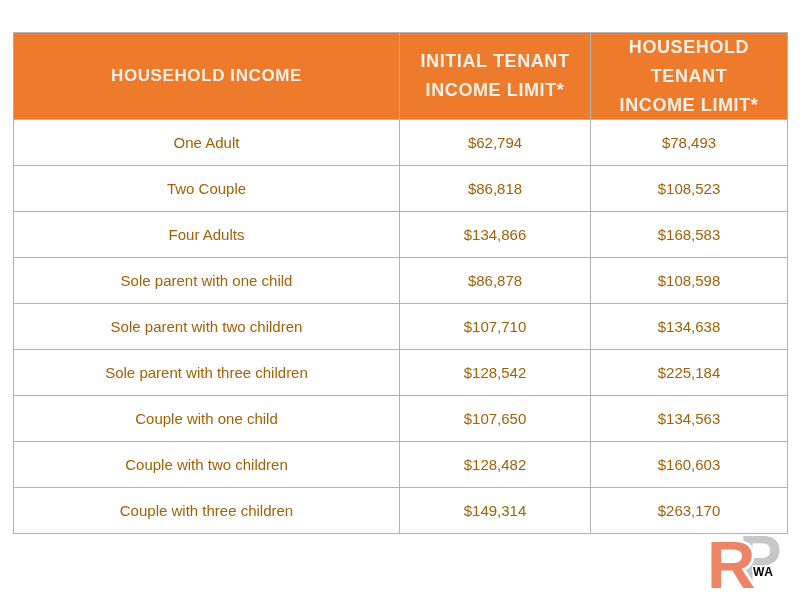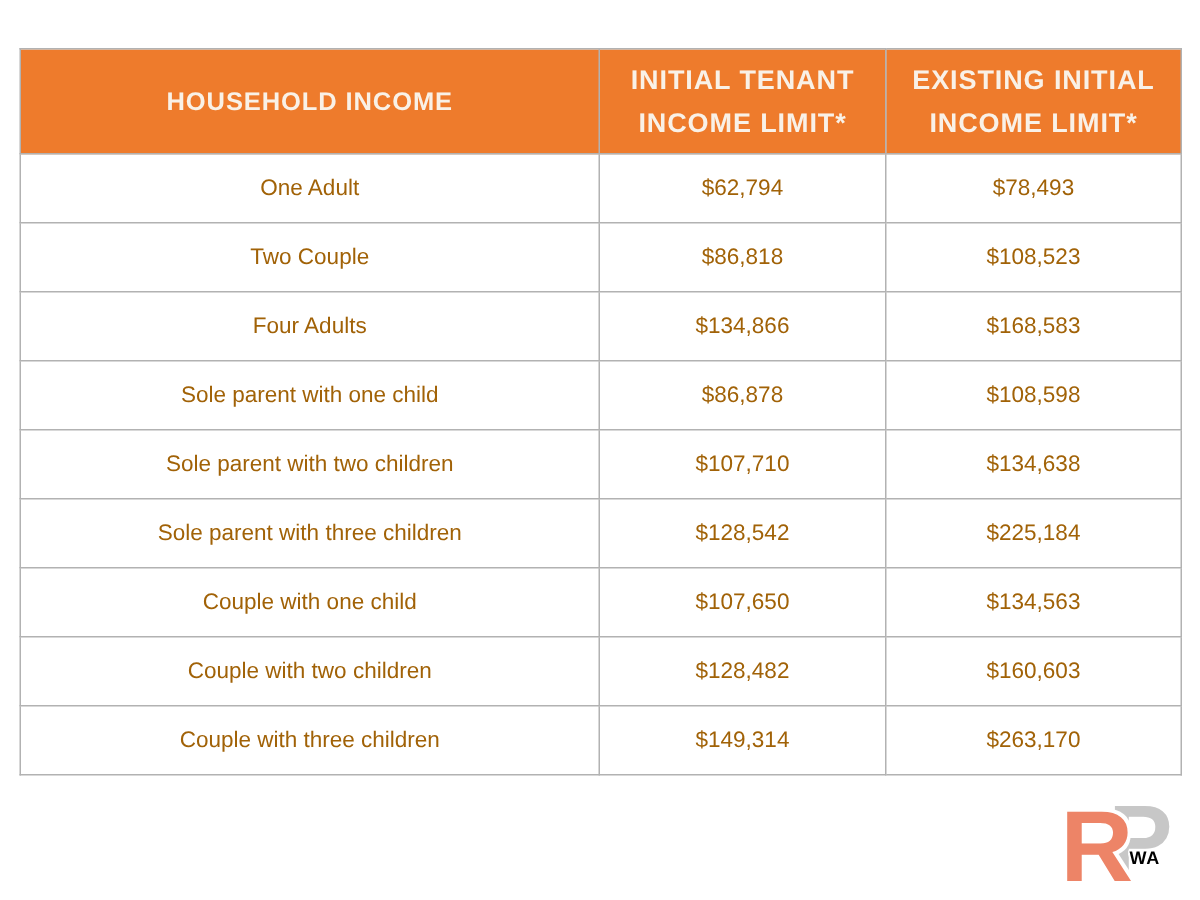--- a/index.html
+++ b/index.html
@@ -89,21 +89,21 @@
         <col class="c3">
     </colgroup>
     <thead>
       <tr>
         <th class="col-household">HOUSEHOLD INCOME</th>
         <th class="col-limit">
           <span>INITIAL TENANT</span>
           <span>INCOME LIMIT*</span>
         </th>
         <th class="col-limit">
-          <span>EXISTING INITIAL</span>
+          <span>HOUSEHOLD TENANT</span>
           <span>INCOME LIMIT*</span>
         </th>
       </tr>
     </thead>
     <tbody>
       <tr>
         <td>One Adult</td>
         <td>$62,794</td>
         <td>$78,493</td>
       </tr>

